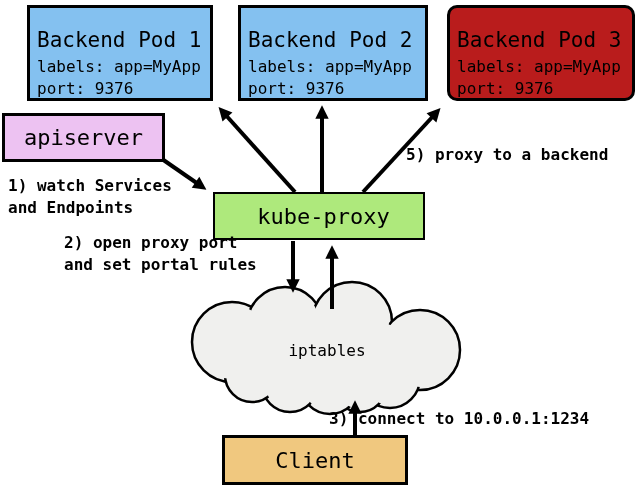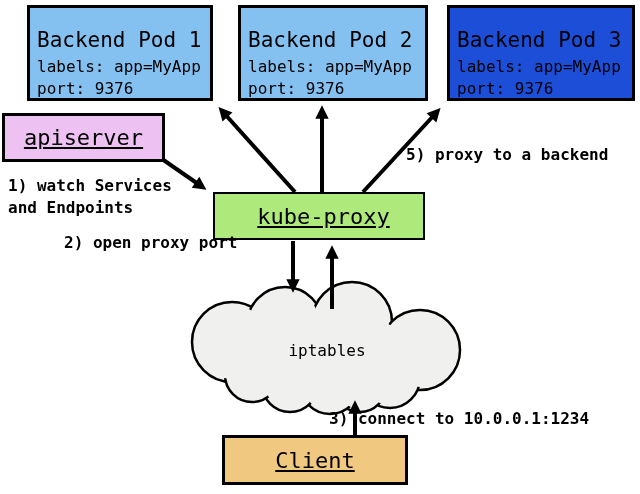--- a/index.html
+++ b/index.html
@@ -19,21 +19,21 @@
     position: absolute;
     box-sizing: border-box;
     border: 3px solid #000;
   }
   .pod { top:5px; height:96px; padding:17px 7px; }
   .pod-title { display:block; font-size:21px; line-height:31px; white-space:nowrap; }
   .pod-line  { display:block; font-size:16px; line-height:22px; white-space:nowrap; }
 
   .node-label-box {
     display:flex; align-items:center; justify-content:center;
-    font-size:22px; white-space:nowrap;text-decoration:underline;
+    font-size:22px; white-space:nowrap;
   }
   #apiserver { left:2px;   top:113px; width:163px; height:49px; }
   #kubeproxy { left:213px; top:192px; width:212px; height:48px; border-width:2px;padding-left:9px; }
   #client    { left:222px; top:435px; width:186px; height:50px; }
 
   #pod1 { left:27px;  width:186px; }
   #pod2 { left:238px; width:190px; }
   #pod3 { left:447px; width:188px; }
 
   .annotation {
@@ -104,21 +104,21 @@
   <div class="box pod" id="pod1" style="background-color: rgb(132, 193, 240);">
     <span class="pod-title">Backend Pod 1</span>
     <span class="pod-line">labels: app=MyApp</span>
     <span class="pod-line">port: 9376</span>
   </div>
   <div class="box pod" id="pod2" style="background-color: rgb(132, 193, 240);">
     <span class="pod-title">Backend Pod 2</span>
     <span class="pod-line">labels: app=MyApp</span>
     <span class="pod-line">port: 9376</span>
   </div>
-  <div class="box pod" id="pod3" style="background-color: #1d4ed8;">
+  <div class="box pod" id="pod3" style="background-color: #b91c1c; border-radius: 10px;">
     <span class="pod-title">Backend Pod 3</span>
     <span class="pod-line">labels: app=MyApp</span>
     <span class="pod-line">port: 9376</span>
   </div>
 
   <div class="box node-label-box" id="apiserver" style="background-color: rgb(237, 194, 242);">
     <span>apiserver</span>
   </div>
 
   <div class="box node-label-box" id="kubeproxy" style="background-color: rgb(174, 233, 124);">
@@ -130,17 +130,18 @@
   </div>
 
   <div id="iptables-label">iptables</div>
 
   <div class="annotation" id="ann1">
     <div>1) watch Services</div>
     <div>and Endpoints</div>
   </div>
   <div class="annotation" id="ann2">
     <div>2) open proxy port</div>
+    <div>and set portal rules</div>
   </div>
   <div class="annotation" id="ann3">3) connect to 10.0.0.1:1234</div>
   <div class="annotation" id="ann5">5) proxy to a backend</div>
 
 </div>
 
 </body></html>

